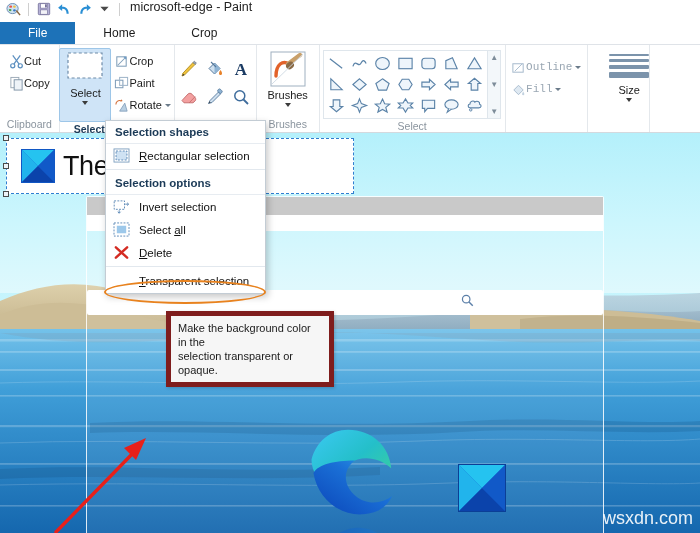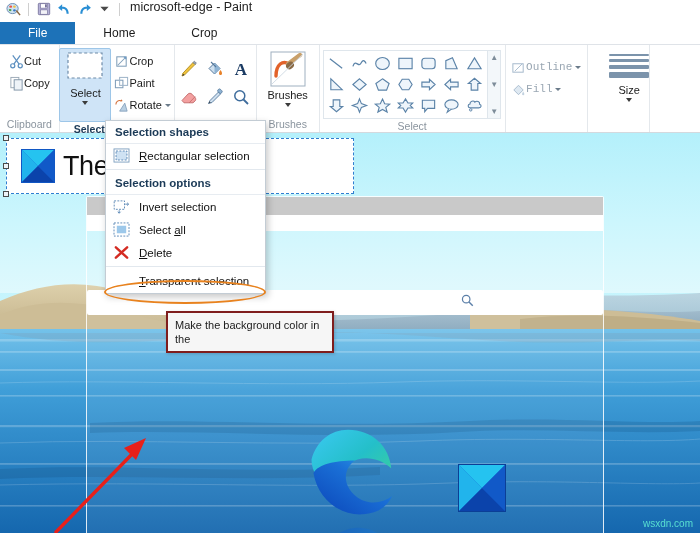--- a/index.html
+++ b/index.html
@@ -202,33 +202,33 @@
   .ellipse {
     position: absolute; left: 104px; top: 280px;
     width: 162px; height: 24px;
     border: 2.2px solid #e8821e; border-radius: 50%;
     z-index: 60; pointer-events: none;
   }
 
   
   .tooltip {
     position: absolute; left: 166px; top: 311px; width: 168px;
-    background: #f6f6f6; border: 2px solid #7f1d1d;
+    background: #f6f6f6; border: 5px solid #7f1d1d;
     font-size: 11px; color: #1b1b1b; line-height: 14px;
     padding: 5px 7px; z-index: 55;
     box-shadow: 1px 1px 3px rgba(0,0,0,0.18);
   }
 
   
   .arrow { position: absolute; left: 50px; top: 295px; z-index: 58; }
 
   
   .watermark {
     position: absolute; right: 7px; bottom: 4px;
-    font-size: 10px; color: #5eead4; opacity: 0.9;
+    font-size: 18px; color: #ffffff; opacity: 0.9;
     font-family: "Liberation Sans", sans-serif; z-index: 70;
   }
 </style>
 </head>
 <body>
 
 <div id="app">
 
   <div class="titlebar">
     <div class="qat">
@@ -758,15 +758,16 @@
     <div class="menu-item">
       <span class="mi-ico"></span>
       <span class="mi-lbl"><u>T</u>ransparent selection</span>
     </div>
   </div>
 
   <div class="ellipse"></div>
 
   <div class="tooltip">
     <div>Make the background color in the</div>
+    <div>selection transparent or opaque.</div>
   </div>
 
 </div>
 
 </body></html>

